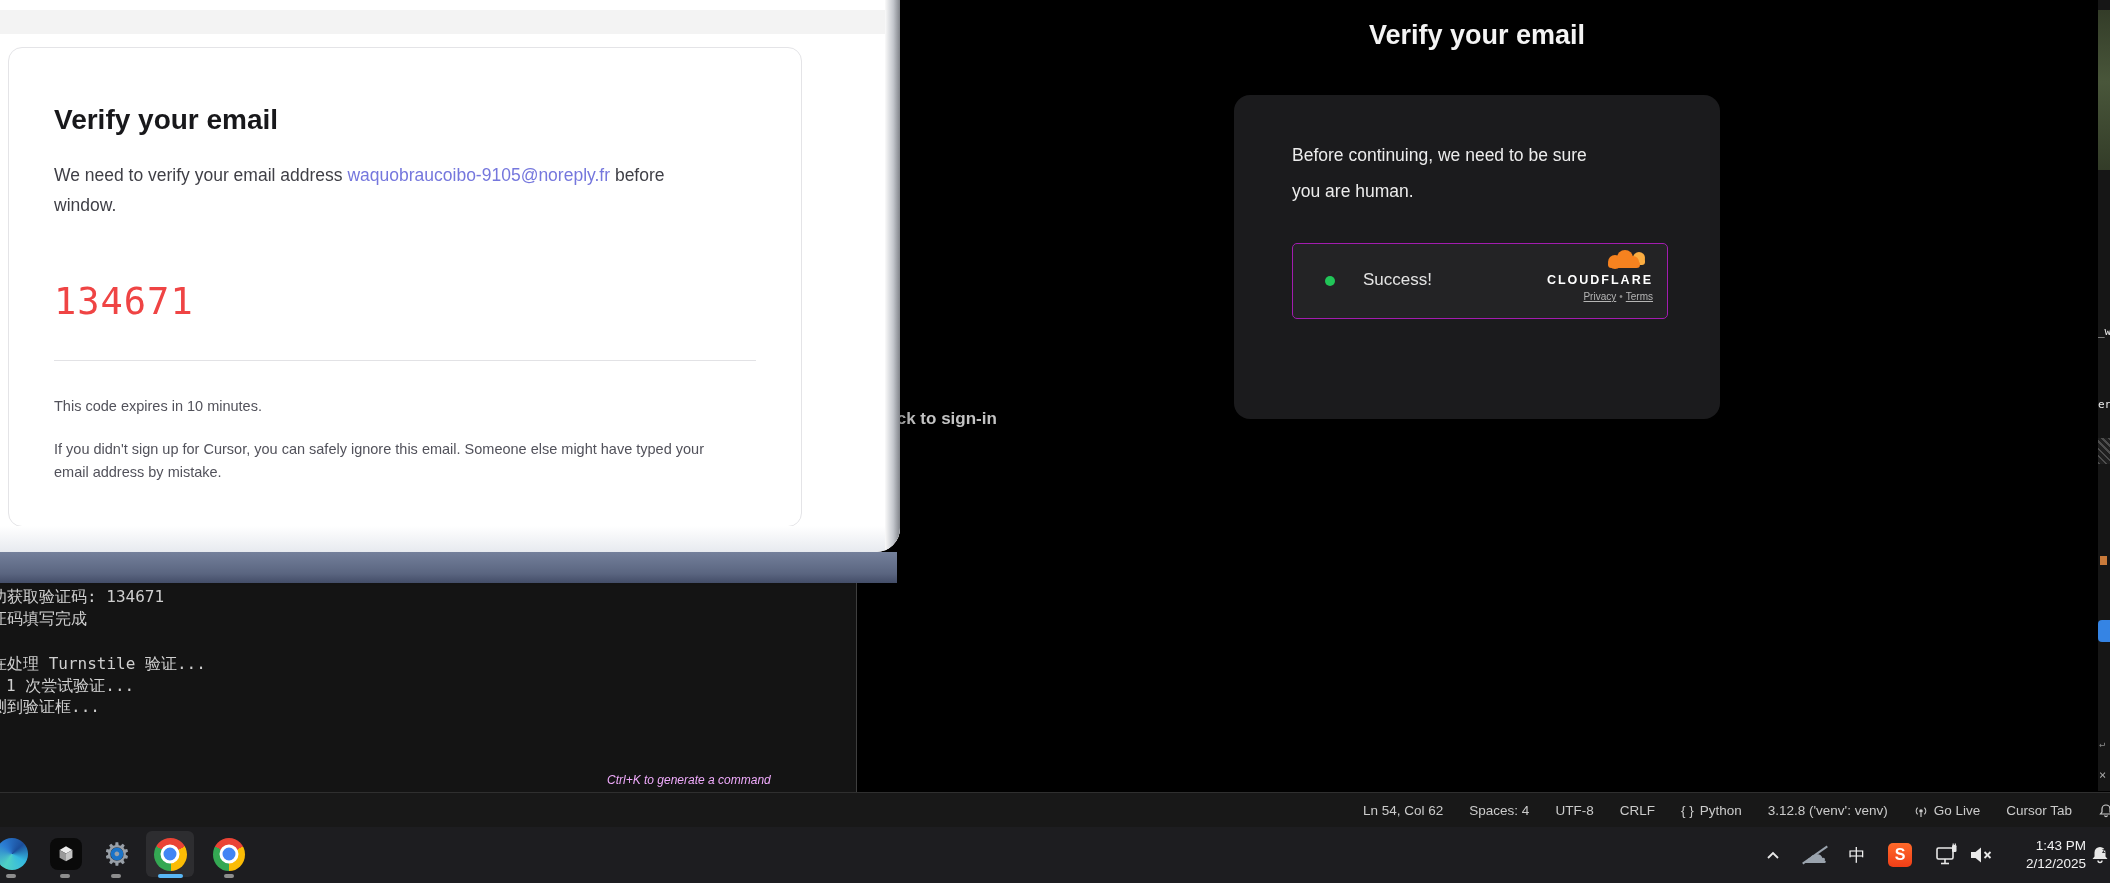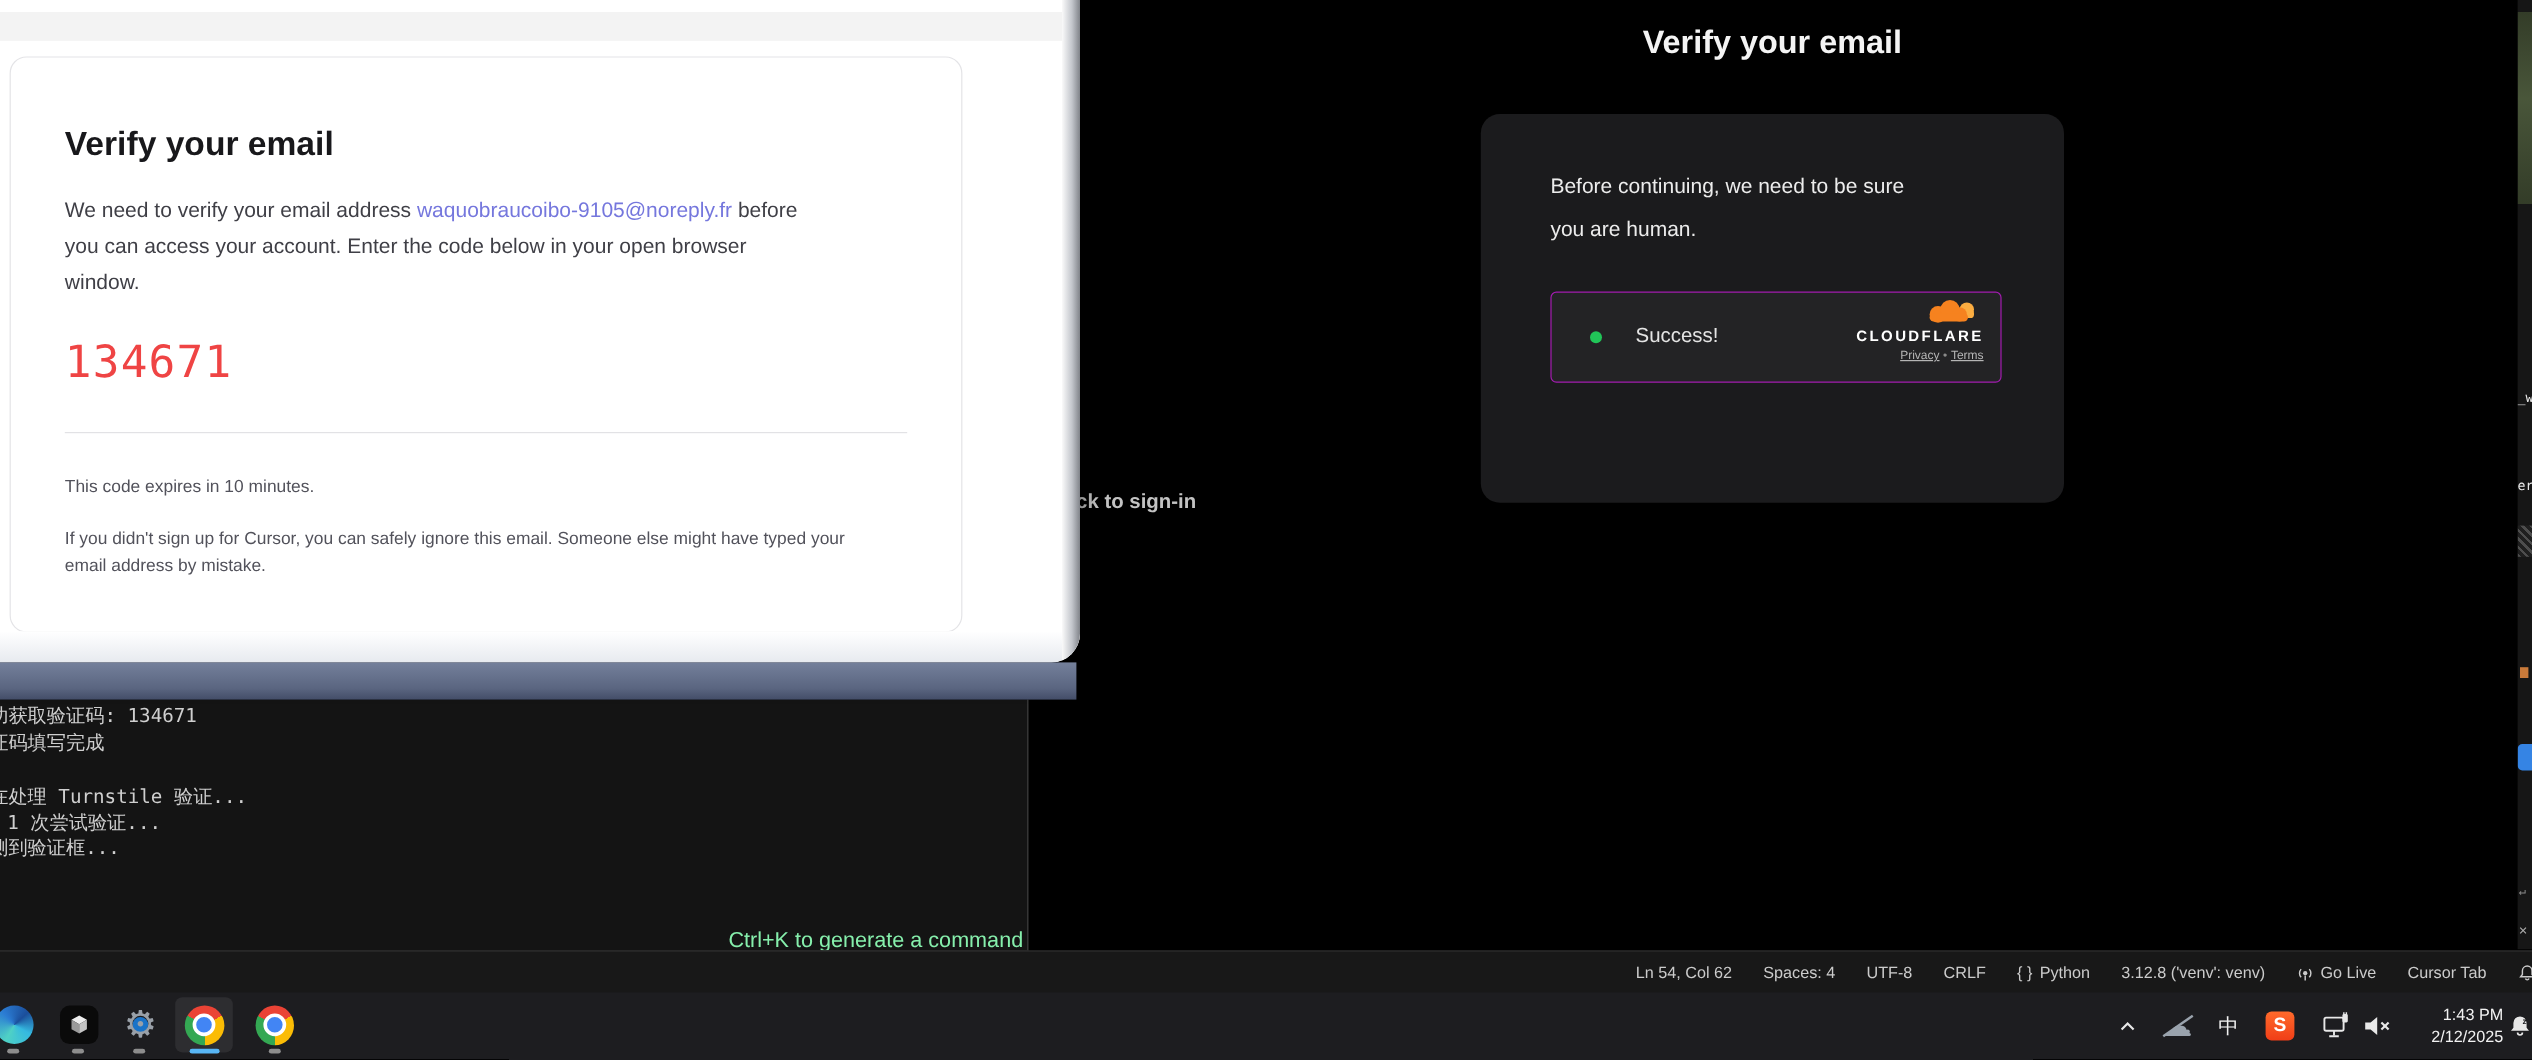--- a/index.html
+++ b/index.html
@@ -26,22 +26,22 @@
   
   .slate-band{position:absolute;left:0;top:552px;width:897px;height:31px;
     background:linear-gradient(180deg,#74809b,#5a6580 70%,#434d68);}
   
   .terminal{position:absolute;left:0;top:583px;width:856px;height:209px;background:#141414;
     border-right:1px solid #3f3f3f;border-bottom:1px solid #3f3f3f;overflow:hidden;
     font-family:"DejaVu Sans Mono",monospace;}
   .t-line{position:absolute;left:-9px;font-size:16px;color:#cfcfcf;white-space:pre;}
   .t-line.l1{top:4px;}  .t-line.l2{top:26px;}
   .t-line.l4{top:71px;} .t-line.l5{top:93px;left:6px;} .t-line.l6{top:114px;}
-  .terminal-hint{position:absolute;left:607px;top:190px;font-size:18px;color:#86efac;
-    font-family:"Liberation Sans",sans-serif;}
+  .terminal-hint{position:absolute;left:607px;top:190px;font-size:12px;color:#f0abfc;
+    font-family:"Liberation Sans",sans-serif;font-style:italic;}
   
   .browser{position:absolute;left:856px;top:0;width:1242px;height:791px;background:#000;}
   .vp-title{position:absolute;left:0;top:20px;width:100%;text-align:center;
     font-size:27px;font-weight:700;color:#f4f4f4;}
   .vp-card{position:absolute;left:50%;transform:translateX(-50%);top:95px;width:486px;height:324px;
     background:#1b1b1d;border-radius:16px;}
   .vp-text{position:absolute;left:58px;top:42px;font-size:17.5px;color:#ececec;line-height:36px;}
   .vp-widget{position:absolute;left:58px;top:148px;width:374px;height:74px;background:#232325;
     border:1px solid #a21caf;border-radius:5px;}
   .vp-dot{position:absolute;left:32px;top:32px;width:10px;height:10px;border-radius:50%;background:#21c558;}
@@ -170,21 +170,20 @@
     <div class="t-line l6">测到验证框...</div>
     <div class="terminal-hint">Ctrl+K to generate a command</div>
   </div>
 
   <div class="email-window">
     <div class="email-topstrip"></div>
     <div class="email-card">
       <div class="email-title">Verify your email</div>
       <div class="email-body">
         <div><span>We need to verify your email address </span><span class="email-link">waquobraucoibo-9105@noreply.fr</span><span> before</span></div>
-        <div>you can access your account. Enter the code below in your open browser</div>
         <div>window.</div>
       </div>
       <div class="email-code">134671</div>
       <div class="email-divider"></div>
       <div class="email-expiry">This code expires in 10 minutes.</div>
       <div class="email-disclaimer">
         <div>If you didn't sign up for Cursor, you can safely ignore this email. Someone else might have typed your</div>
         <div>email address by mistake.</div>
       </div>
     </div>

